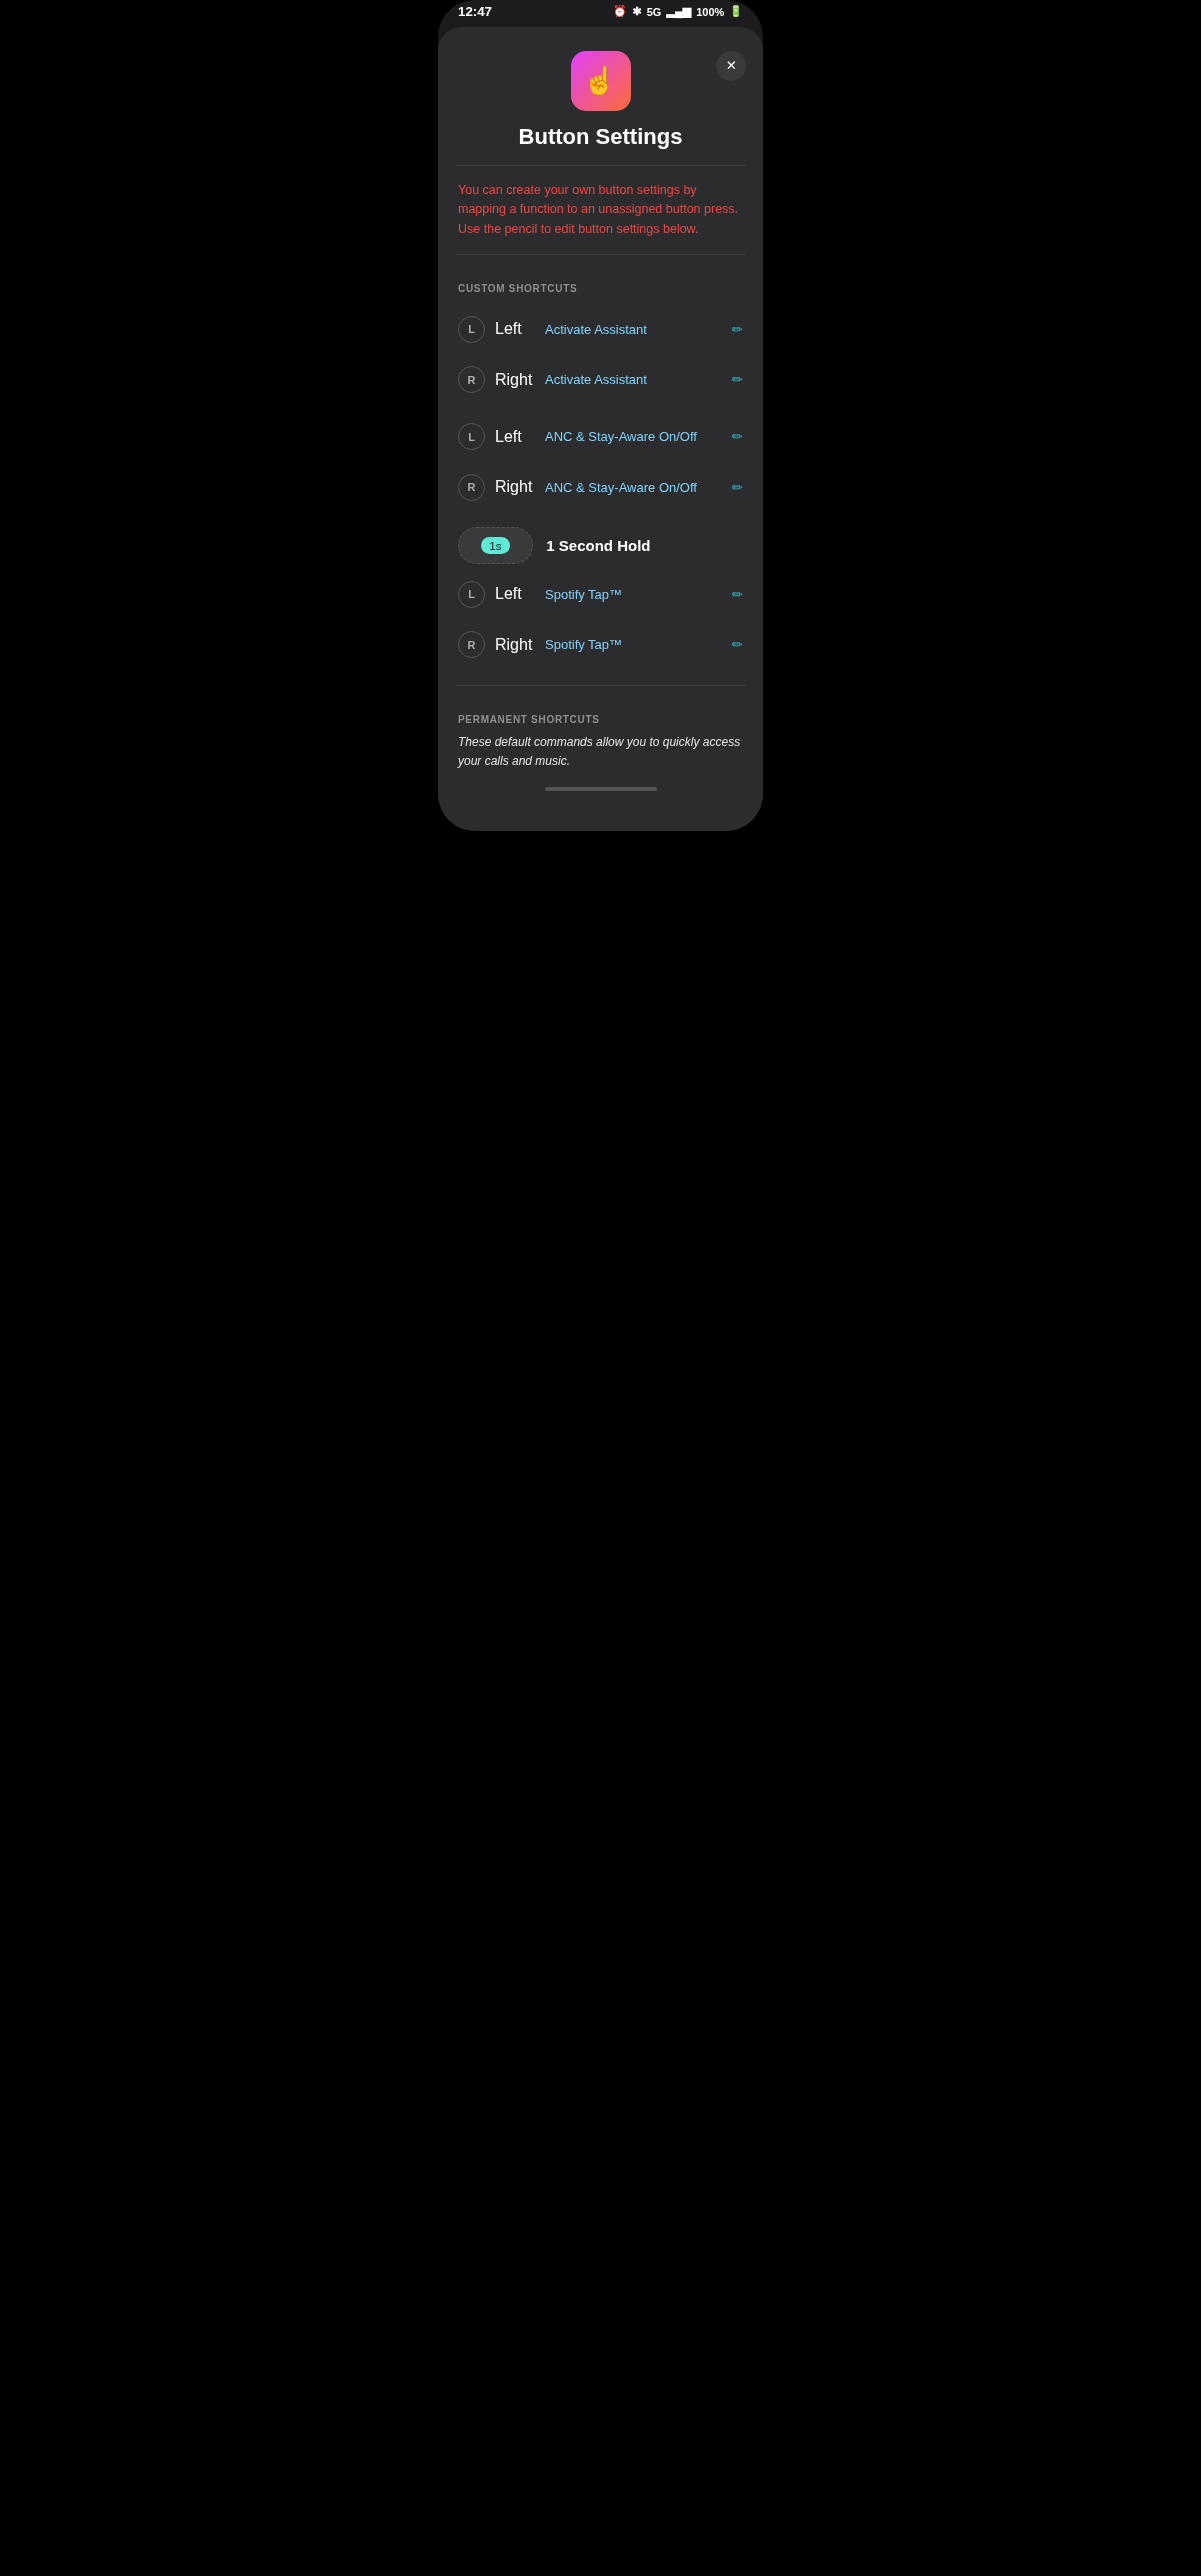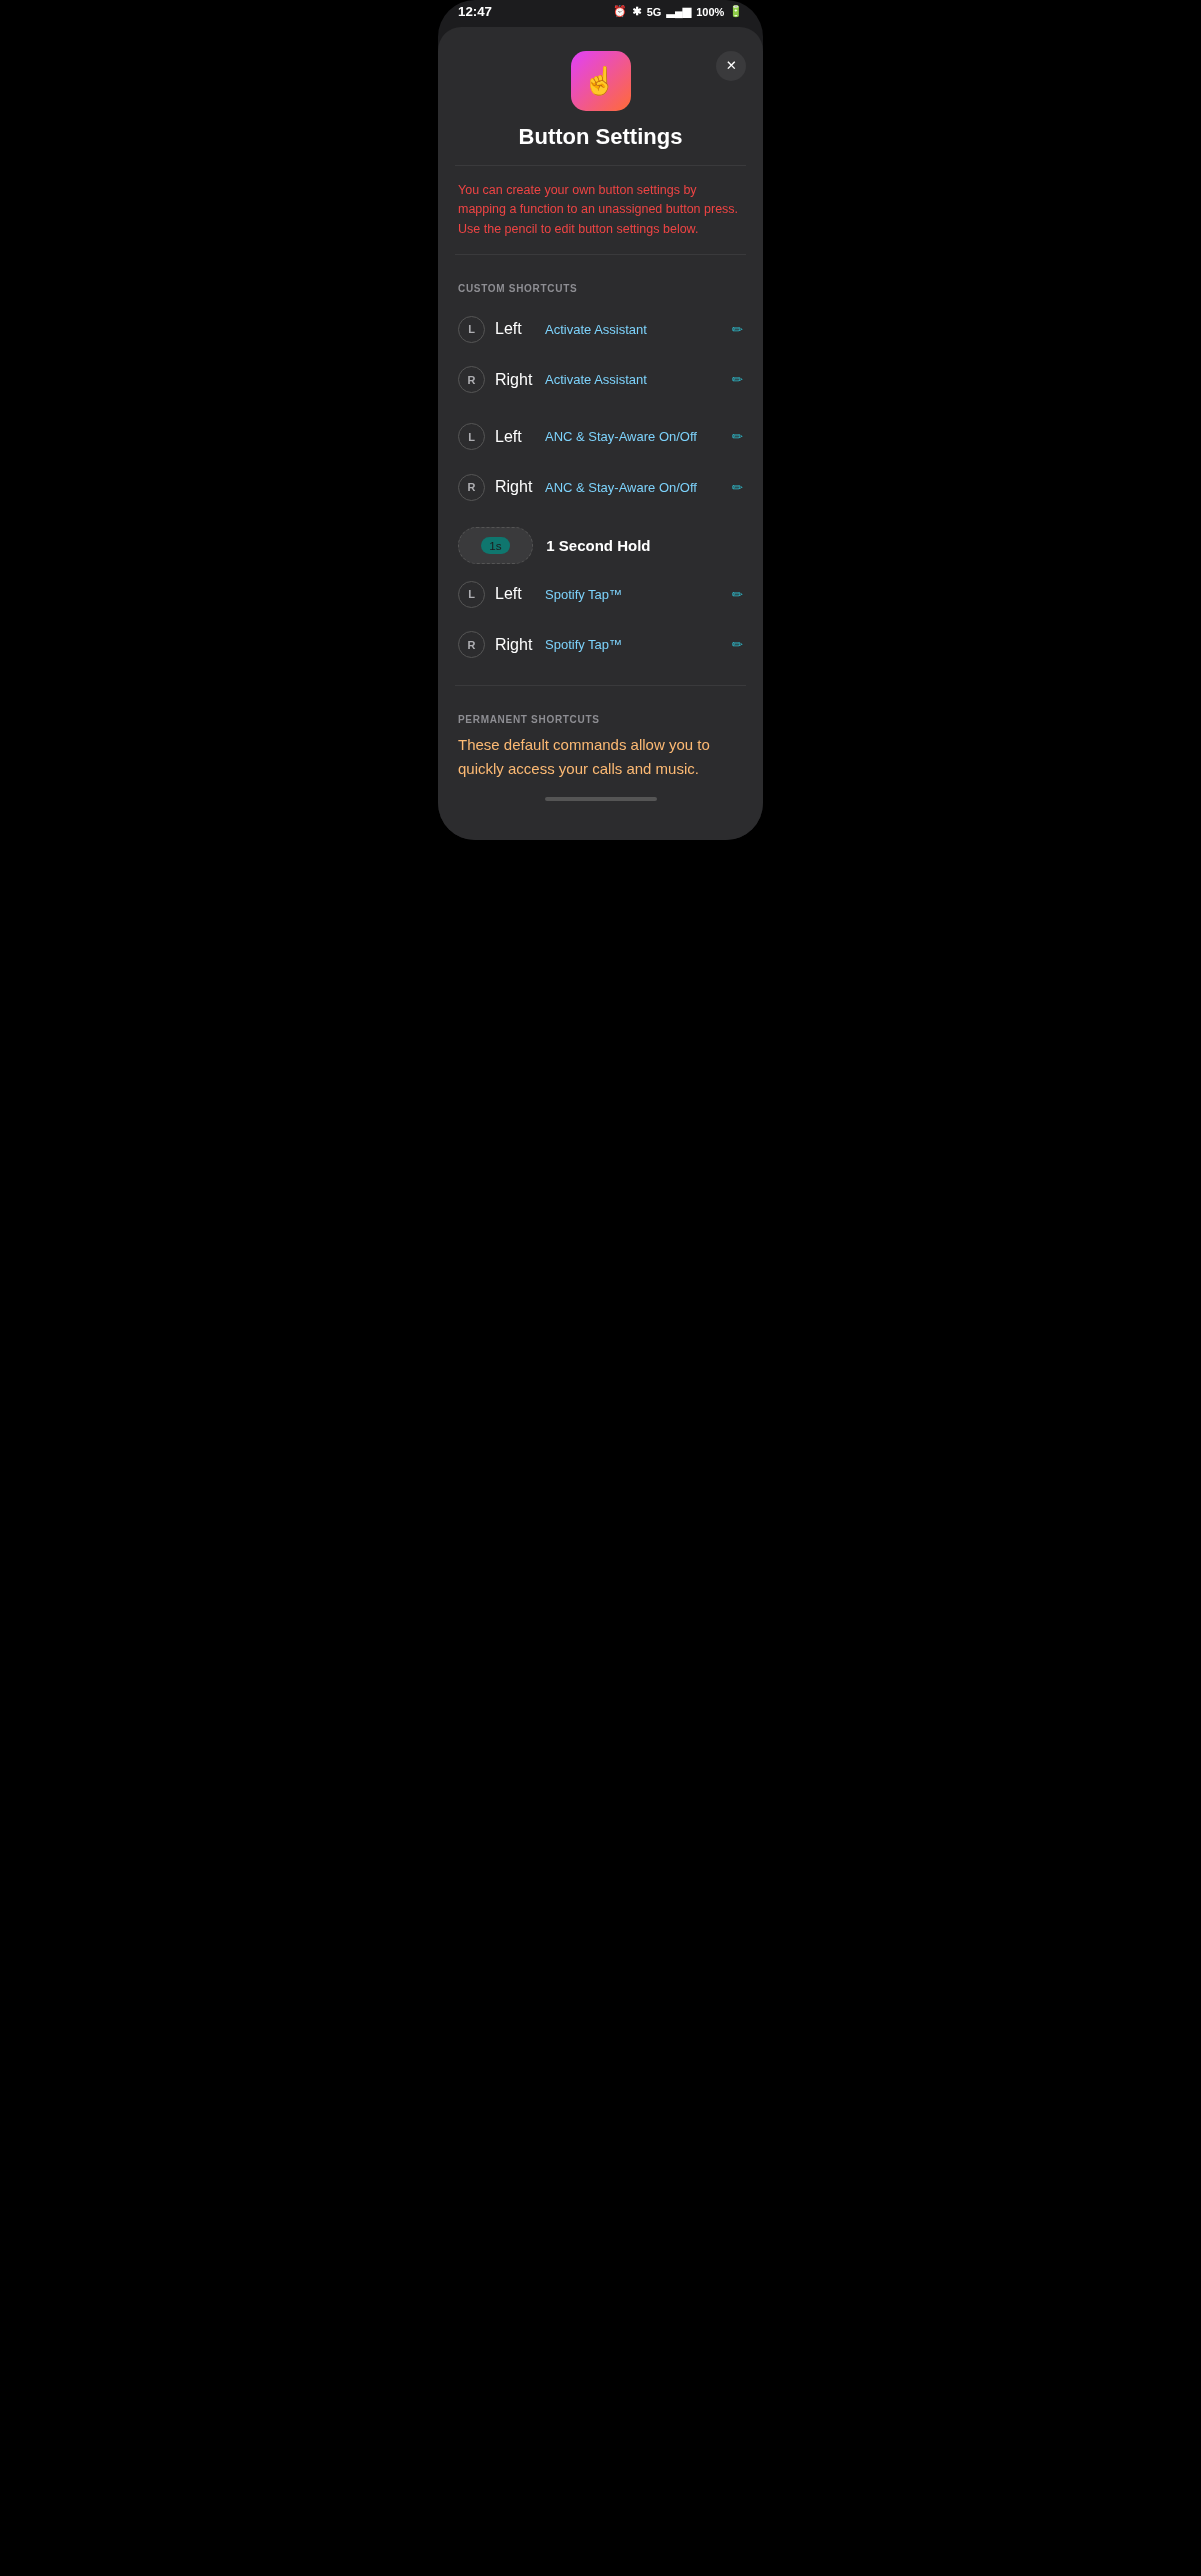--- a/index.html
+++ b/index.html
@@ -162,21 +162,21 @@
       border: 1.7px dashed #555;
       border-radius: 18.4px;
       background: #3a3a3c;
       display: flex;
       align-items: center;
       justify-content: center;
       flex-shrink: 0;
     }
 
     .hold-badge {
-      background: #0f766e;
+      background: #5eead4;
       color: #1c1c1e;
       border-radius: 10px;
       padding: 1.7px 8.3px;
       font-size: 11.7px;
       font-weight: 400;
     }
 
     
     .side-row {
       display: flex;
@@ -229,23 +229,24 @@
     .permanent-label {
       font-size: 10px;
       font-weight: 600;
       color: #8e8e93;
       letter-spacing: 0.7px;
       text-transform: uppercase;
       margin-bottom: 8.3px;
     }
 
     .permanent-desc {
-      font-size: 15px;
-      color: #fdba74;
+      font-size: 12px;
+      color: #e5e5e5;
       line-height: 1.55;
+      font-style: italic;
     }
 
     
     .home-indicator {
       display: flex;
       justify-content: center;
       padding: 10px 0 6.7px;
     }
 
     .home-bar {

